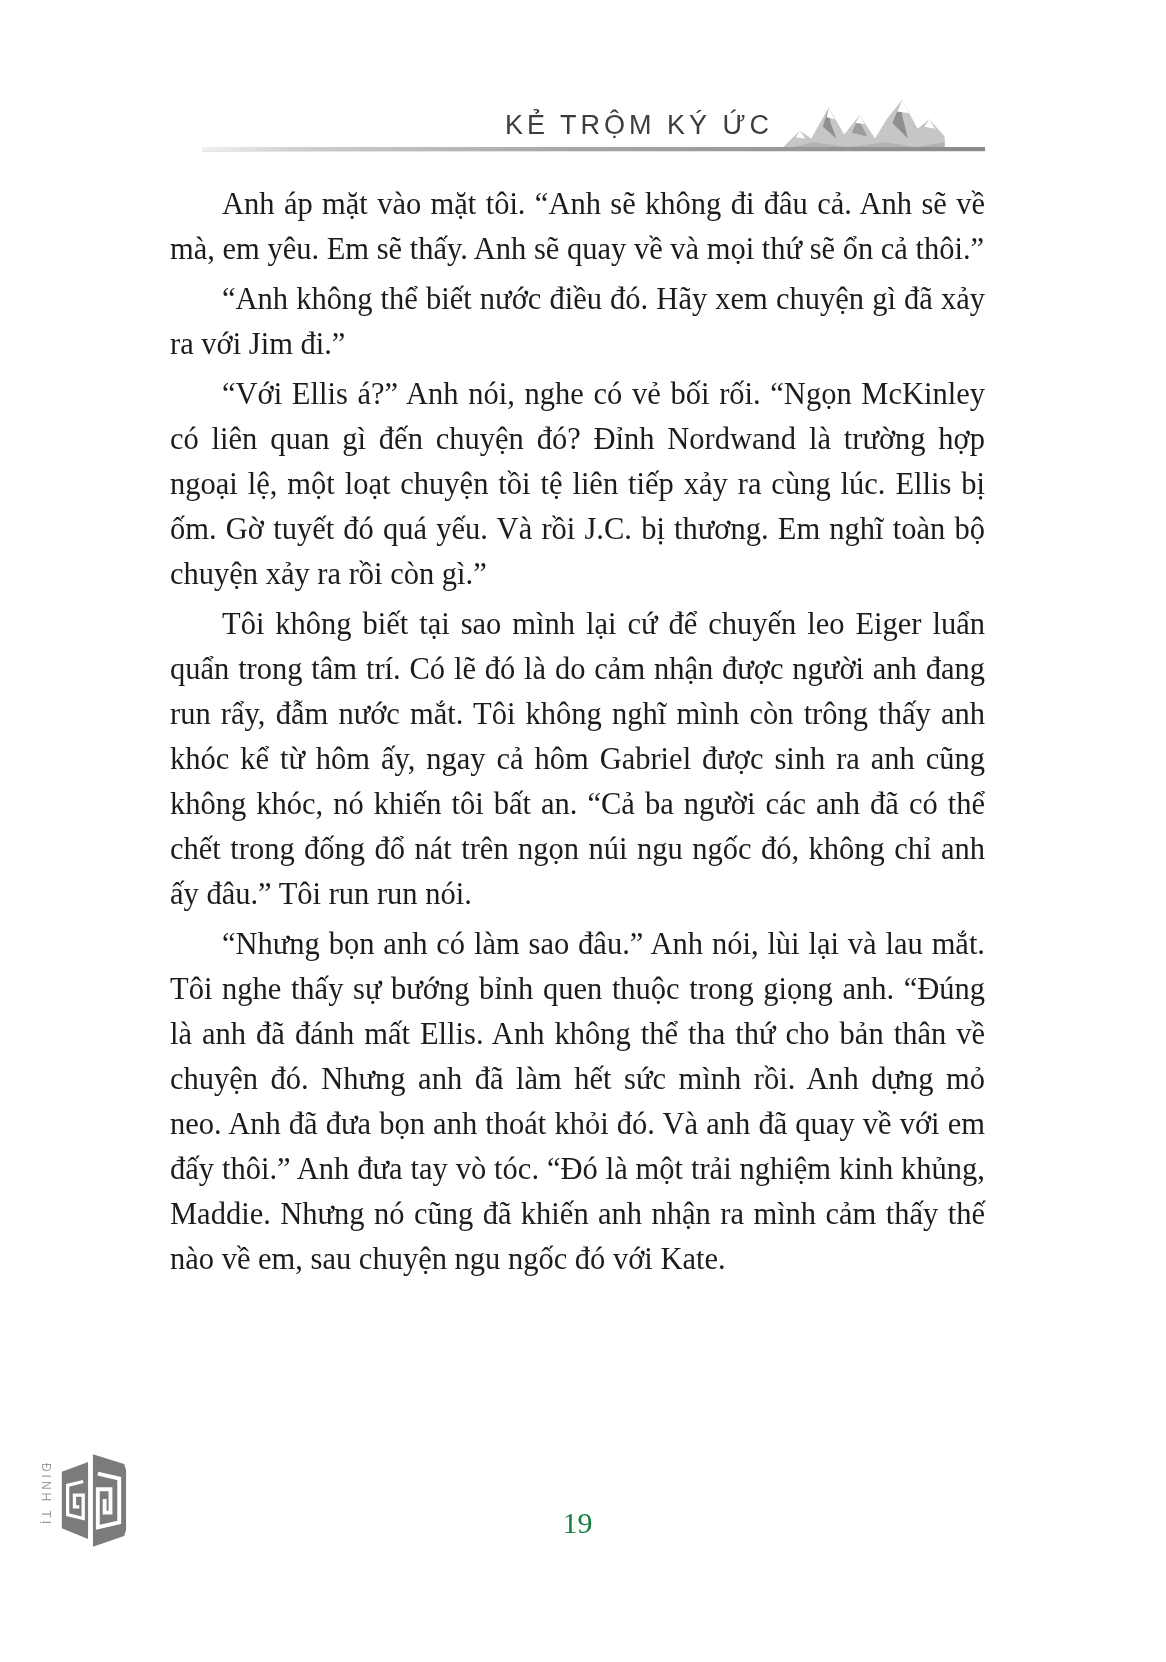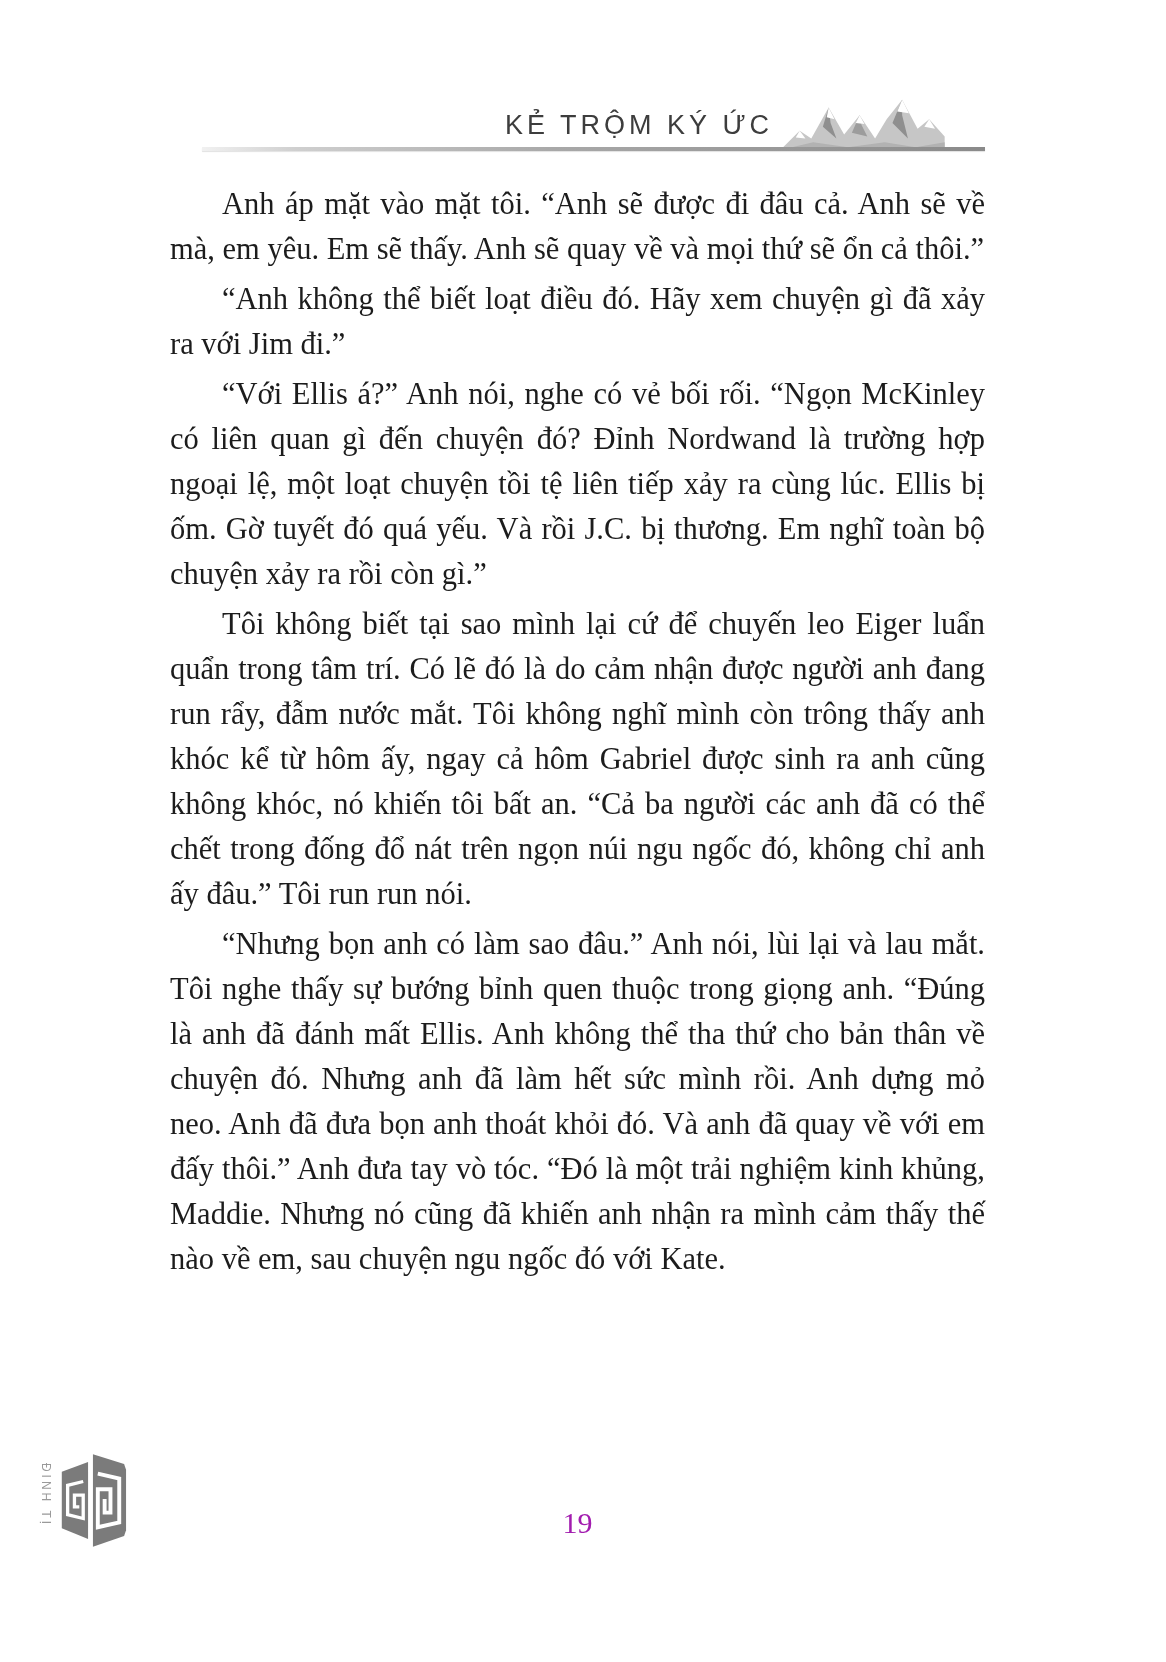--- a/index.html
+++ b/index.html
@@ -38,21 +38,21 @@
     text-align:justify;
     color:#1c1c1c;
   }
   .body-text p{
     margin:0 0 5px 0;
     text-indent:52px;
   }
   
   .page-number{
     position:absolute;left:170px;top:1506px;width:815px;
-    text-align:center;font-size:30px;color:#a21caf;
+    text-align:center;font-size:30px;color:#15803d;
   }
   .publisher-logo{
     position:absolute;left:36px;top:1436px;width:92px;height:128px;
   }
   .logo-glyph{position:absolute;left:18px;top:4px;width:74px;height:120px;}
   .logo-text{
     position:absolute;left:-28px;top:52px;
     width:76px;text-align:center;
     transform:rotate(90deg);
     font-family:"Liberation Sans",sans-serif;
@@ -78,22 +78,22 @@
         <polygon points="82,22 87,31 78,30" fill="#ffffff"></polygon>
         <polygon points="20,38 26,46 16,45" fill="#ffffff"></polygon>
         <polygon points="154,26 160,36 149,34" fill="#ffffff"></polygon>
         <polygon points="0,58 34,50 70,55 108,50 140,55 170,50 170,58" fill="#b2b2b2"></polygon>
       </svg>
     </span>
   </div>
   <div class="header-rule"></div>
 
   <div class="body-text">
-    <p>Anh áp mặt vào mặt tôi. “Anh sẽ được đi đâu cả. Anh sẽ về mà, em yêu. Em sẽ thấy. Anh sẽ quay về và mọi thứ sẽ ổn cả thôi.”</p>
-    <p>“Anh không thể biết loạt điều đó. Hãy xem chuyện gì đã xảy ra với Jim đi.”</p>
+    <p>Anh áp mặt vào mặt tôi. “Anh sẽ không đi đâu cả. Anh sẽ về mà, em yêu. Em sẽ thấy. Anh sẽ quay về và mọi thứ sẽ ổn cả thôi.”</p>
+    <p>“Anh không thể biết nước điều đó. Hãy xem chuyện gì đã xảy ra với Jim đi.”</p>
     <p>“Với Ellis á?” Anh nói, nghe có vẻ bối rối. “Ngọn McKinley có liên quan gì đến chuyện đó? Đỉnh Nordwand là trường hợp ngoại lệ, một loạt chuyện tồi tệ liên tiếp xảy ra cùng lúc. Ellis bị ốm. Gờ tuyết đó quá yếu. Và rồi J.C. bị thương. Em nghĩ toàn bộ chuyện xảy ra rồi còn gì.”</p>
     <p>Tôi không biết tại sao mình lại cứ để chuyến leo Eiger luẩn quẩn trong tâm trí. Có lẽ đó là do cảm nhận được người anh đang run rẩy, đẫm nước mắt. Tôi không nghĩ mình còn trông thấy anh khóc kể từ hôm ấy, ngay cả hôm Gabriel được sinh ra anh cũng không khóc, nó khiến tôi bất an. “Cả ba người các anh đã có thể chết trong đống đổ nát trên ngọn núi ngu ngốc đó, không chỉ anh ấy đâu.” Tôi run run nói.</p>
     <p>“Nhưng bọn anh có làm sao đâu.” Anh nói, lùi lại và lau mắt. Tôi nghe thấy sự bướng bỉnh quen thuộc trong giọng anh. “Đúng là anh đã đánh mất Ellis. Anh không thể tha thứ cho bản thân về chuyện đó. Nhưng anh đã làm hết sức mình rồi. Anh dựng mỏ neo. Anh đã đưa bọn anh thoát khỏi đó. Và anh đã quay về với em đấy thôi.” Anh đưa tay vò tóc. “Đó là một trải nghiệm kinh khủng, Maddie. Nhưng nó cũng đã khiến anh nhận ra mình cảm thấy thế nào về em, sau chuyện ngu ngốc đó với Kate.</p>
   </div>
 
   <div class="publisher-logo">
     <span class="logo-text">ĐINH TỊ</span>
     <span class="logo-glyph">
       <svg viewBox="0 0 76 110" width="74" height="120" aria-hidden="true">
 

